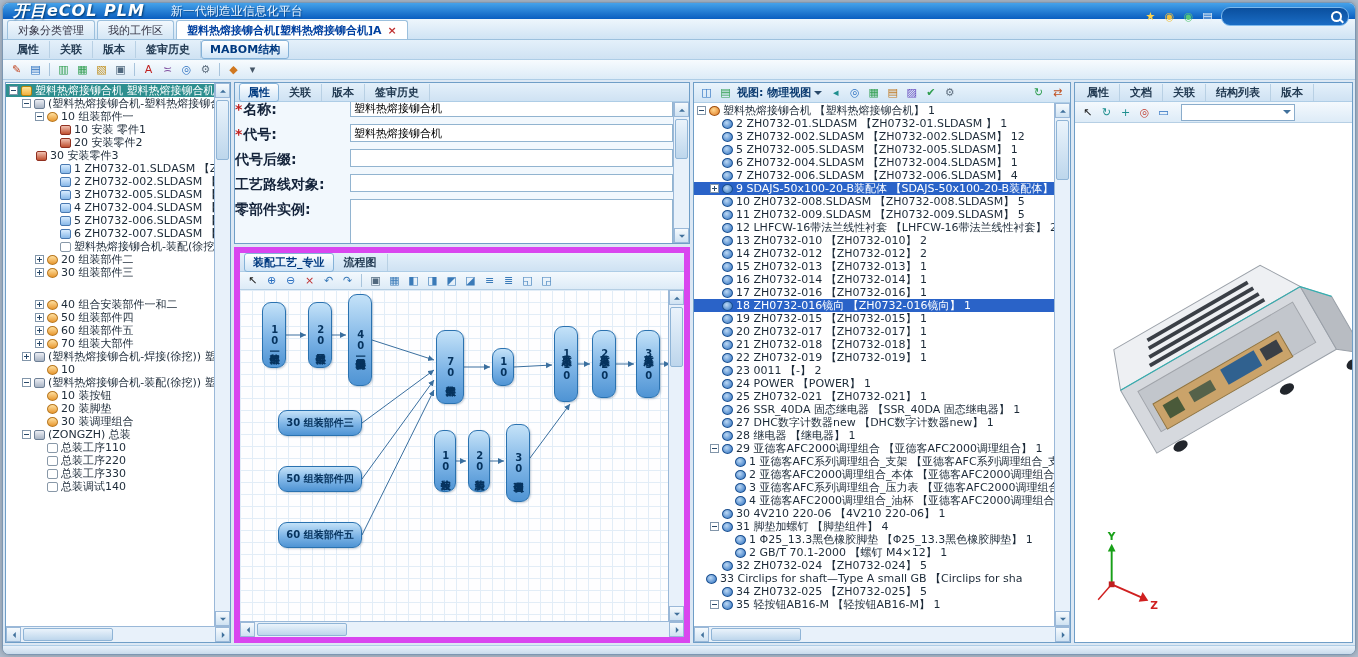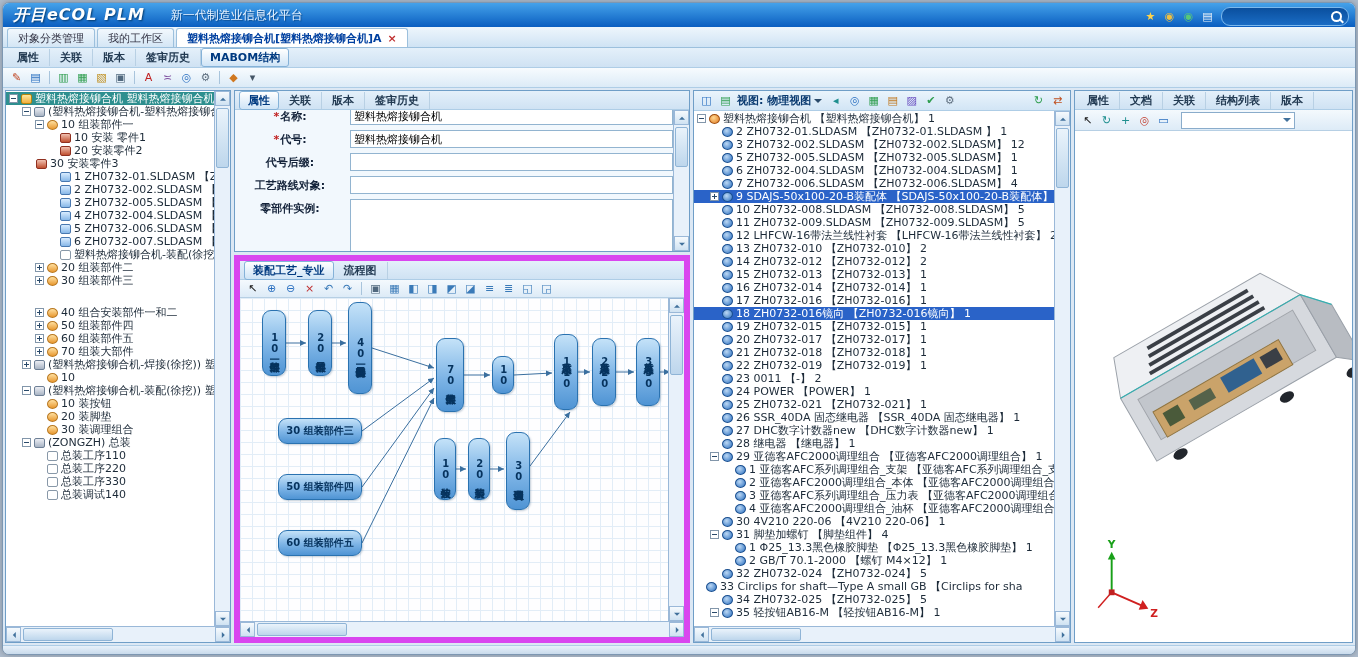--- a/index.html
+++ b/index.html
@@ -2,21 +2,21 @@
 <html><head>
 <meta charset="utf-8">
 <style>
   html,body{margin:0;padding:0;background:#aebccd;}
   body{font-family:"DejaVu Sans","Liberation Sans",sans-serif;font-size:11px;color:#20303f;}
   .app{position:relative;width:1358px;height:657px;background:#aebccd;}
   .window{position:absolute;inset:2px;border:1px solid #7d97b2;border-radius:7px;overflow:hidden;
           background:#dce8f4;display:flex;flex-direction:column;box-shadow:0 0 6px rgba(0,0,0,.25);}
 
   
-  .header{height:24px;flex:none;background:linear-gradient(#45a2ea,#0a5ec0);display:flex;align-items:center;position:relative;}
+  .header{height:16px;flex:none;background:linear-gradient(#45a2ea,#0a5ec0);display:flex;align-items:center;position:relative;}
   .logo{color:#fff;font-weight:bold;font-style:italic;font-size:16px;margin-left:10px;text-shadow:1px 1px 2px #033a6e;letter-spacing:1px;}
   .subtitle{color:#eaf4ff;font-size:12px;font-weight:normal;margin-left:26px;text-shadow:1px 1px 1px #0a4a8c;}
   .header-right{position:absolute;right:6px;top:0;height:27px;display:flex;align-items:center;gap:4px;}
   .searchbox{width:120px;height:17px;border-radius:9px;background:linear-gradient(#0a4f9e,#1a6cc4);
              border:1px solid #7cb8ec;display:flex;align-items:center;justify-content:flex-end;padding-right:6px;cursor:text;}
   .mag{width:7px;height:7px;border:2px solid #fff;border-radius:50%;position:relative;display:inline-block;}
   .mag::after{content:"";position:absolute;width:5px;height:2px;background:#fff;transform:rotate(45deg);left:6px;top:7px;}
 
   
   .tabbar1{height:20px;flex:none;background:linear-gradient(#eef6fc,#cfe3f4);border-bottom:1px solid #9cc0dd;
@@ -78,21 +78,21 @@
   .sb-thumb{position:absolute;background:linear-gradient(#eaf3fb,#bdd6ec);border:1px solid #8fb4d6;border-radius:2px;box-sizing:border-box;}
   .sb-thumb.v{left:1px;right:1px;top:2px;height:60px;}
   .sb-thumb.h{top:1px;bottom:1px;left:2px;width:90px;}
 
   
   .form-pane{height:160px;flex:none;background:#f2f8fd;border:1px solid #6f9ec7;display:flex;flex-direction:column;}
   .formtabs{height:18px;flex:none;background:linear-gradient(#e4f0fa,#cfe2f3);border-bottom:1px solid #aecde6;display:flex;align-items:center;padding-left:4px;position:relative;z-index:2;}
   .formrow-wrap{flex:1;display:flex;min-height:0;}
   .formbody{flex:1;overflow:hidden;margin-top:-8px;padding-top:0;}
   .frow{display:flex;align-items:flex-start;margin:5px 0;}
-  .flabel{width:110px;flex:none;text-align:center;font-weight:bold;color:#14233a;padding-right:5px;padding-top:2px;font-size:11px;}
+  .flabel{width:110px;flex:none;text-align:left;font-weight:bold;color:#14233a;padding-right:5px;padding-top:2px;font-size:14px;}
   .star{color:#c02020;margin-right:1px;}
   .finput{width:320px;height:16px;border:1px solid #92b4d0;font-size:11px;padding:0 3px;background:#fff;box-sizing:content-box;font-family:inherit;}
   textarea.finput{height:62px;resize:none;}
 
   
   .flow-pane{flex:1;border:6px solid #d946ef;background:#fff;display:flex;flex-direction:column;min-height:0;}
   .flowbar{height:17px;flex:none;background:linear-gradient(#f4f9fd,#ddebf7);border-bottom:1px solid #b6cfe4;display:flex;align-items:center;padding-left:3px;}
   .canvasrow{flex:1;display:flex;min-height:0;}
   .canvas{flex:1;position:relative;overflow:hidden;background-color:#fefeff;
     background-image:linear-gradient(#e2edf7 1px,transparent 1px),linear-gradient(90deg,#e2edf7 1px,transparent 1px);

